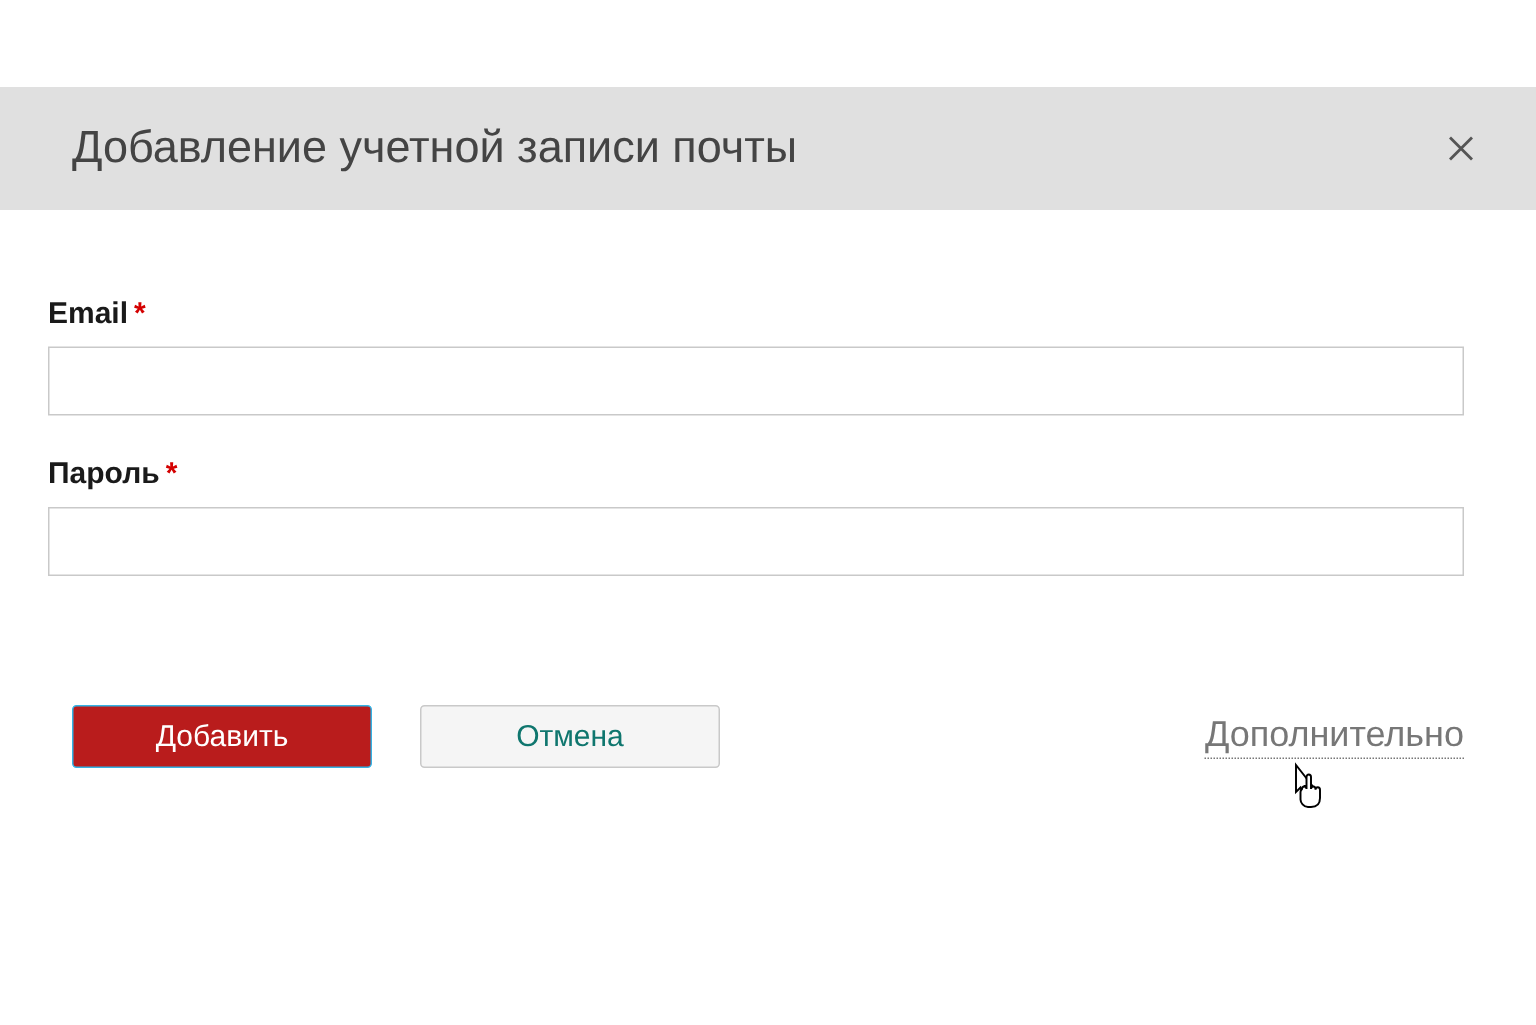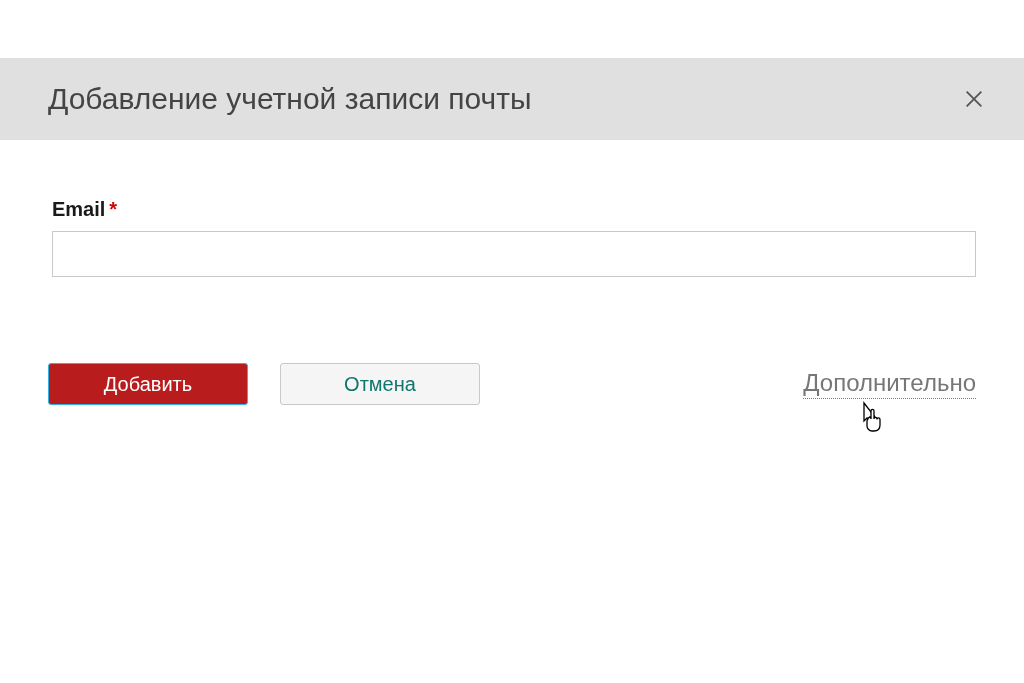--- a/index.html
+++ b/index.html
@@ -28,21 +28,21 @@
     .close-btn {
       cursor: pointer;
       color: #555;
       display: flex;
       align-items: center;
       justify-content: center;
       width: 28px;
       height: 28px;
     }
     .close-btn svg { width: 22px; height: 22px; stroke: #555; stroke-width: 2; }
-    .body { padding: 58px 48px 0 52px; }
+    .body { padding: 58px 48px 0 32px; }
     .form-group { margin-bottom: 28px; }
     .label {
       font-size: 20px;
       font-weight: 700;
       color: #1a1a1a;
       display: block;
       margin-bottom: 10px;
     }
     .label .req { color: #d40000; margin-left: 4px; }
     .input {
@@ -108,20 +108,26 @@
       </svg>
     </div>
   </div>
   <div class="body">
     <div class="form-group">
       <label class="label">
         <span>Email</span><span class="req">*</span>
       </label>
       <input type="text" class="input" value="" style="">
     </div>
+    <div class="form-group">
+      <label class="label">
+        <span>Пароль</span><span class="req">*</span>
+      </label>
+      <input type="password" class="input" value="" style="">
+    </div>
   </div>
   <div class="footer">
     <button class="btn btn-primary">Добавить</button>
     <button class="btn btn-secondary">Отмена</button>
     <span class="advanced-link">Дополнительно</span>
     <div class="cursor">
       <svg viewBox="0 0 28 32" fill="none">
         <path d="M8 2 L8 20 L11 17 L14 24 L17 23 L14 16 L19 16 Z" fill="#fff" stroke="#000" stroke-width="1.3"></path>
         <path d="M8 24 C8 22 9 21 10.5 21 C11 21 11.5 21.3 12 21.8 L12 19.5 C12 18.5 12.8 18 13.5 18 C14.2 18 15 18.5 15 19.5 L15 21.8 C15.5 21.3 16 21 16.5 21 C18 21 19 22 19 24 L19 28 C19 30 17 32 14 32 L13 32 C10 32 8 30 8 28 Z" fill="#fff" stroke="#000" stroke-width="1.2" style="display:none"></path>
         <g transform="translate(2,0)">

